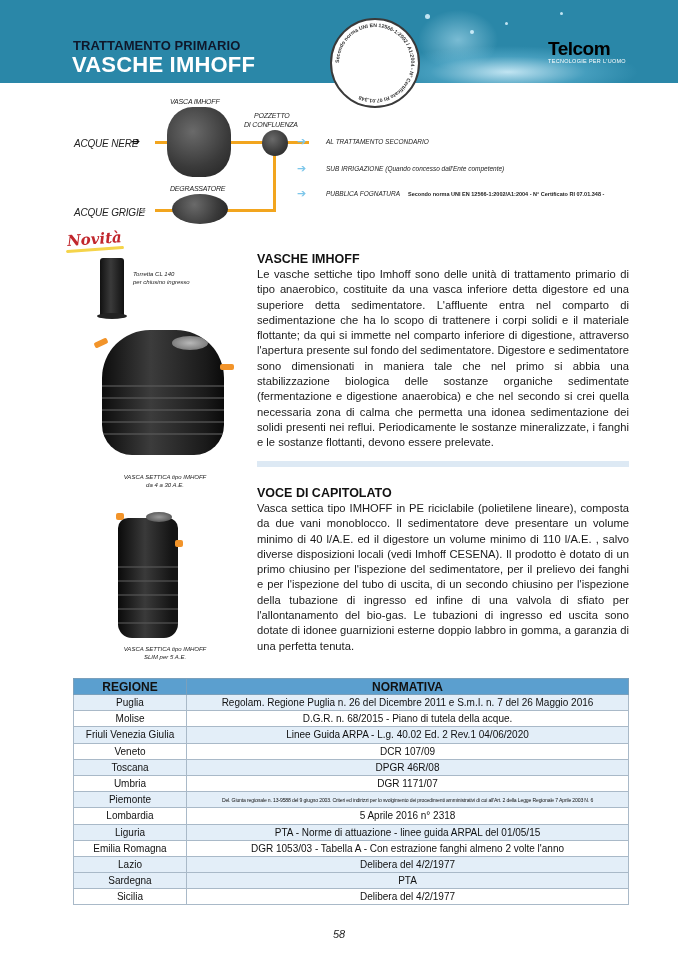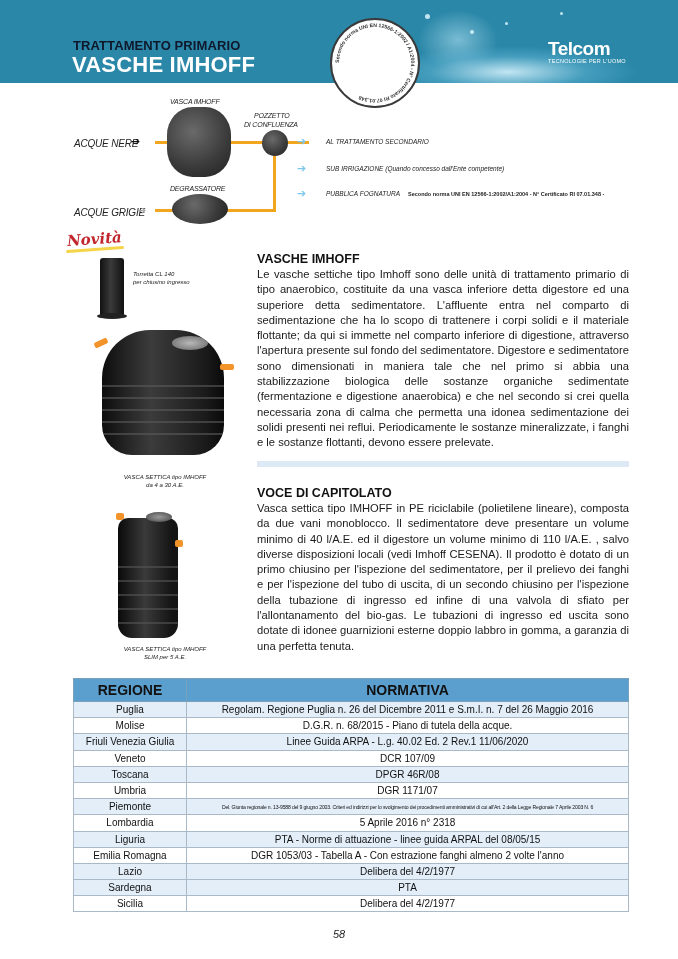--- a/index.html
+++ b/index.html
@@ -15,21 +15,21 @@
   .kicker { position: absolute; left: 73px; top: 38px; font-size: 13px; font-weight: bold; color: #0f172a; letter-spacing: 0.1px; }
   .title { position: absolute; left: 72px; top: 52px; font-size: 22px; font-weight: bold; color: #ffffff; letter-spacing: 0.2px; }
 
   .ce-badge { position: absolute; left: 330px; top: 18px; width: 90px; height: 90px; border-radius: 50%;
     background: #ffffff; border: 2px solid #3a3a3a; display: flex; align-items: center; justify-content: center; }
   .ce-inner { width: 58px; height: 58px; border-radius: 50%; background: #7fc4e8; border: 1.5px solid #333;
     display: flex; align-items: center; justify-content: center; font-weight: bold; font-size: 28px; color: #111; font-family: "DejaVu Sans", sans-serif; letter-spacing: -2px; }
   .ce-ring-text { position: absolute; width: 90px; height: 90px; left: -2px; top: -2px; }
 
   .brand { position: absolute; left: 548px; top: 38px; }
-  .brand-name { font-size: 19px; font-weight: bold; color: #ffffff; letter-spacing: -0.5px; }
+  .brand-name { font-size: 19px; font-weight: bold; color: #000000; letter-spacing: -0.5px; }
   .brand-tag { font-size: 5.5px; color: #ffffff; letter-spacing: 0.3px; margin-top: -2px; }
 
   
   .diagram { position: absolute; left: 0; top: 90px; width: 678px; height: 140px; text-align: center; }
   .dlabel { position: absolute; font-style: italic; font-size: 7px; color: #222; text-transform: uppercase; letter-spacing: -0.2px; }
   .dlabel.big { font-size: 10px; }
   .pipe { position: absolute; background: #f2a51e; }
   .tank-blob { position: absolute; background: radial-gradient(circle at 40% 35%, #6a6a6a, #3a3a3a 60%, #222 100%); }
   .arrow { position: absolute; font-size: 11px; line-height: 11px; }
   .arrow-blue { color: #7cc6ea; }
@@ -55,21 +55,21 @@
   .slim-lid { position: absolute; left: 146px; top: 512px; width: 26px; height: 10px; border-radius: 50%; background: radial-gradient(#999,#444); }
 
   
   .section { position: absolute; left: 257px; width: 372px; }
   .section h2 { font-size: 12.5px; font-weight: bold; color: #111; margin-bottom: 1px; }
   .section p { font-size: 11.2px; line-height: 15.3px; text-align: justify; color: #1a1a1a; }
   .sep-bar { position: absolute; left: 257px; top: 461px; width: 372px; height: 6px; background: #dde9f4; }
 
   
   .reg-table { position: absolute; left: 73px; top: 678px; width: 556px; border-collapse: collapse; font-size: 8.5px; }
-  .reg-table th { background: #5b9fcf; color: #111; font-weight: bold; height: 23px; border: 1px solid #7aa0bc; font-size: 14px; }
+  .reg-table th { background: #5b9fcf; color: #111; font-weight: bold; height: 16px; border: 1px solid #7aa0bc; font-size: 12px; }
   .reg-table td { height: 16.2px; border: 1px solid #a9b9c8; text-align: center; color: #111; padding: 0 2px; }
   .reg-table td.region { font-weight: normal; font-size: 10px; width: 113px; }
   .reg-table td.norm { font-size: 10px; }
   .reg-table td.norm.small { font-size: 5.1px; letter-spacing: -0.15px; white-space: nowrap; }
   .reg-table tr.alt td { background: #e3eef8; }
   .reg-table { border: 1.5px solid #6a7f90; }
 
   .page-number { position: absolute; left: 0; width: 678px; top: 928px; text-align: center; font-style: italic; font-size: 11px; color: #222; }
 </style>
 </head>
@@ -192,21 +192,21 @@
     <tr class="alt">
         <td class="region">Puglia</td>
         <td class="norm">Regolam. Regione Puglia n. 26 del Dicembre 2011 e S.m.I. n. 7 del 26 Maggio 2016</td>
       </tr>
     <tr>
         <td class="region">Molise</td>
         <td class="norm">D.G.R. n. 68/2015 - Piano di tutela della acque.</td>
       </tr>
     <tr class="alt">
         <td class="region">Friuli Venezia Giulia</td>
-        <td class="norm">Linee Guida ARPA - L.g. 40.02 Ed. 2 Rev.1 11/06/2020</td>
+        <td class="norm">Linee Guida ARPA - L.g. 40.02 Ed. 2 Rev.1 04/06/2020</td>
       </tr>
     <tr>
         <td class="region">Veneto</td>
         <td class="norm">DCR 107/09</td>
       </tr>
     <tr class="alt">
         <td class="region">Toscana</td>
         <td class="norm">DPGR 46R/08</td>
       </tr>
     <tr>
@@ -216,21 +216,21 @@
     <tr class="alt">
         <td class="region">Piemonte</td>
         <td class="norm small">Del. Giunta regionale n. 13-9588 del 9 giugno 2003. Criteri ed indirizzi per lo svolgimento dei procedimenti amministrativi di cui all'Art. 2 della Legge Regionale 7 Aprile 2003 N. 6</td>
       </tr>
     <tr>
         <td class="region">Lombardia</td>
         <td class="norm">5 Aprile 2016 n° 2318</td>
       </tr>
     <tr class="alt">
         <td class="region">Liguria</td>
-        <td class="norm">PTA - Norme di attuazione - linee guida ARPAL del 08/05/15</td>
+        <td class="norm">PTA - Norme di attuazione - linee guida ARPAL del 01/05/15</td>
       </tr>
     <tr>
         <td class="region">Emilia Romagna</td>
         <td class="norm">DGR 1053/03 - Tabella A - Con estrazione fanghi almeno 2 volte l'anno</td>
       </tr>
     <tr class="alt">
         <td class="region">Lazio</td>
         <td class="norm">Delibera del 4/2/1977</td>
       </tr>
     <tr class="alt">

